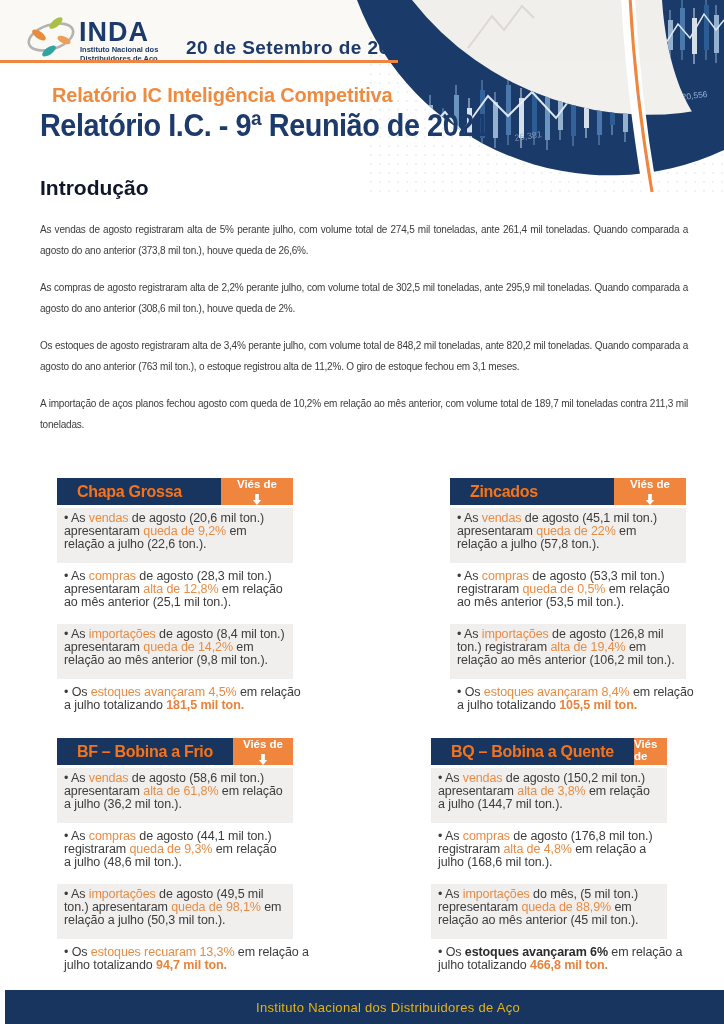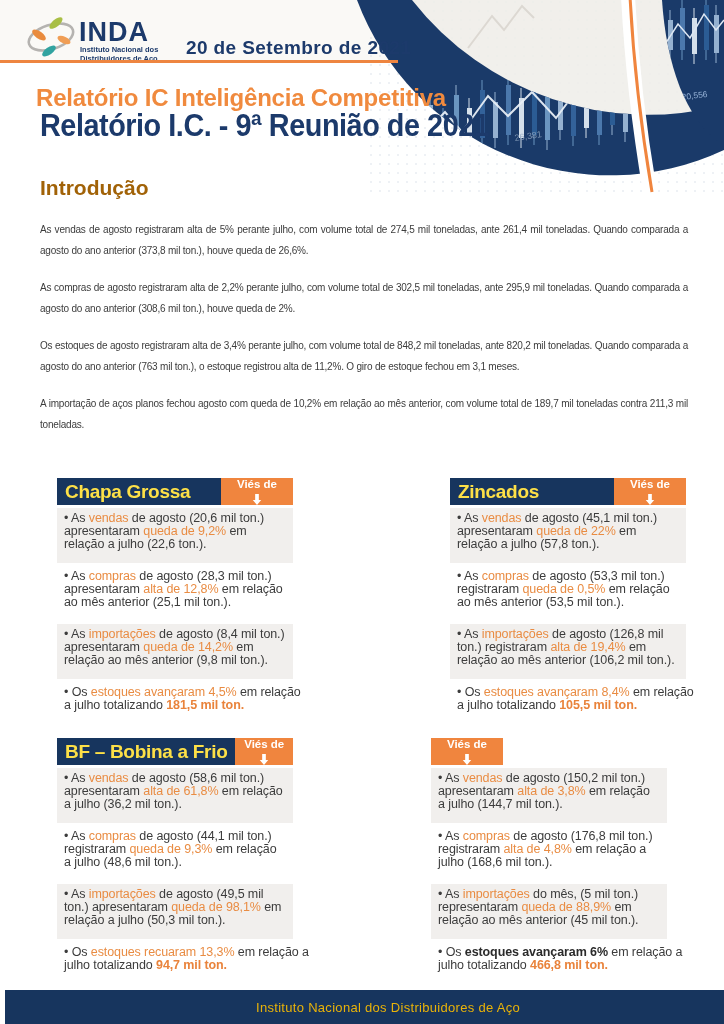--- a/index.html
+++ b/index.html
@@ -3,30 +3,30 @@
 <meta charset="utf-8">
 <style>
   html,body{margin:0;padding:0;background:#fff;}
   .page{position:relative;width:724px;height:1024px;background:#ffffff;overflow:hidden;
         font-family:"Liberation Sans",sans-serif;}
   .header-band{position:absolute;top:0;left:0;width:100%;height:60px;background:#faf9f6;}
   .art{position:absolute;top:0;left:0;pointer-events:none;}
   .logo{position:absolute;top:10px;left:26px;}
   .date{position:absolute;top:37px;left:186px;font-size:19px;font-weight:bold;color:#1c3a6b;letter-spacing:.4px;}
   .rule{position:absolute;top:60px;left:0;width:398px;height:3px;background:#ee8540;}
-  .kicker{position:absolute;top:84px;left:36px;font-size:24px;font-weight:bold;color:#f08a3e;letter-spacing:-.2px;}
+  .kicker{position:absolute;top:84px;left:52px;font-size:20px;font-weight:bold;color:#f08a3e;letter-spacing:-.2px;}
   .doc-title{position:absolute;top:108px;left:40px;font-size:31px;font-weight:bold;color:#1c3a6b;
              letter-spacing:-.5px;white-space:nowrap;transform:scaleX(.93);transform-origin:left;}
-  .intro-h{position:absolute;top:176px;left:40px;font-size:21px;font-weight:bold;color:#a16207;}
+  .intro-h{position:absolute;top:176px;left:40px;font-size:21px;font-weight:bold;color:#0f172a;}
   .paras{position:absolute;top:219px;left:40px;width:648px;}
   .paras p{margin:0 0 16px;font-size:10px;line-height:21px;color:#3c3c3c;text-align:justify;letter-spacing:-.2px;}
   .box{position:absolute;width:236px;}
   .box-h{display:flex;height:27px;}
-  .box-h .t{flex:1;background:#17355e;color:#fde047;font-weight:bold;font-size:19px;line-height:27px;
-            padding:0 8px;letter-spacing:-.3px;white-space:nowrap;}
+  .box-h .t{flex:1;background:#17355e;color:#f97316;font-weight:bold;font-size:16px;line-height:27px;
+            padding:0 20px;letter-spacing:-.3px;white-space:nowrap;}
   .box-h .badge{width:72px;background:#f0853e;color:#fff;font-weight:bold;font-size:11.5px;
                 display:flex;align-items:center;justify-content:center;gap:4px;flex-direction:column;}
   .bullet{font-size:12.5px;line-height:13px;color:#3c3c3c;padding:4px 7px 12px;margin-top:3px;letter-spacing:-.1px;}
   .bullet.shaded{background:#f1efed;}
   .bullet.wide{width:252px;box-sizing:border-box;padding-right:0;}
   .bullet .a{color:#e98c43;}
   .bullet .ab{color:#e9833b;font-weight:bold;}
   .bullet .b{color:#2b2b2b;font-weight:bold;}
   .footer{position:absolute;left:5px;bottom:0;width:100%;height:34px;background:#17355e;color:#eab308;
           font-size:13px;display:flex;align-items:center;justify-content:center;letter-spacing:.3px;padding-left:21px;}
@@ -188,20 +188,21 @@
             </svg>
           </div>
         </div>
         <div class="bullet shaded"><span>• As </span><span class="a">vendas</span><span> de agosto (58,6 mil ton.) apresentaram </span><span class="a">alta de 61,8%</span><span> em relação a julho (36,2 mil ton.).</span></div>
         <div class="bullet"><span>• As </span><span class="a">compras</span><span> de agosto (44,1 mil ton.) registraram </span><span class="a">queda de 9,3%</span><span> em relação a julho (48,6 mil ton.).</span></div>
         <div class="bullet shaded"><span>• As </span><span class="a">importações</span><span> de agosto (49,5 mil ton.) apresentaram </span><span class="a">queda de 98,1%</span><span> em relação a julho (50,3 mil ton.).</span></div>
         <div class="bullet wide"><span>• Os </span><span class="a">estoques recuaram 13,3%</span><span> em relação a julho totalizando </span><span class="ab">94,7 mil ton.</span></div>
       </div>
       <div class="box" style="left: 431px; top: 738px;">
         <div class="box-h">
+          <span class="t">BQ – Bobina a Quente</span>
           <div class="badge">
             <span>Viés de</span>
             <svg width="10" height="12" viewBox="0 0 10 12" aria-hidden="true">
               <path d="M5 12 L0.4 6.6 H3 V0 H7 V6.6 H9.6 Z" fill="#fff"></path>
             </svg>
           </div>
         </div>
         <div class="bullet shaded"><span>• As </span><span class="a">vendas</span><span> de agosto (150,2 mil ton.) apresentaram </span><span class="a">alta de 3,8%</span><span> em relação a julho (144,7 mil ton.).</span></div>
         <div class="bullet"><span>• As </span><span class="a">compras</span><span> de agosto (176,8 mil ton.) registraram </span><span class="a">alta de 4,8%</span><span> em relação a julho (168,6 mil ton.).</span></div>
         <div class="bullet shaded"><span>• As </span><span class="a">importações</span><span> do mês, (5 mil ton.) representaram </span><span class="a">queda de 88,9%</span><span> em relação ao mês anterior (45 mil ton.).</span></div>

